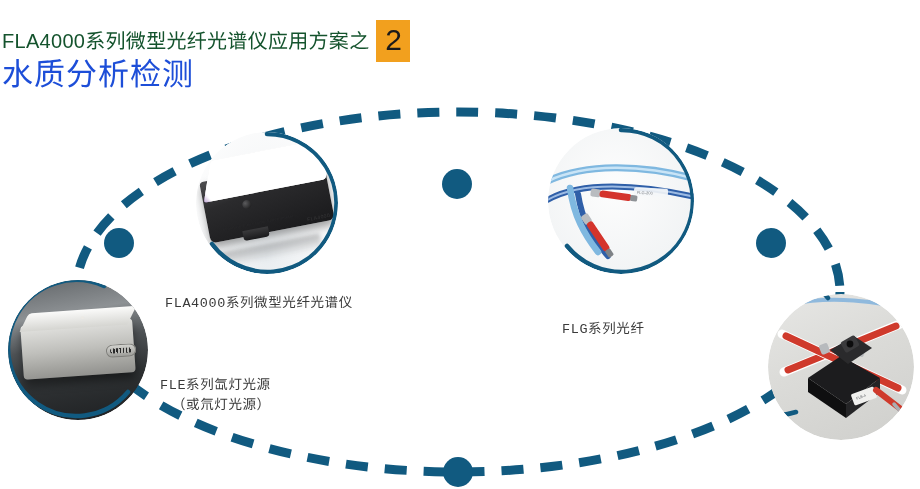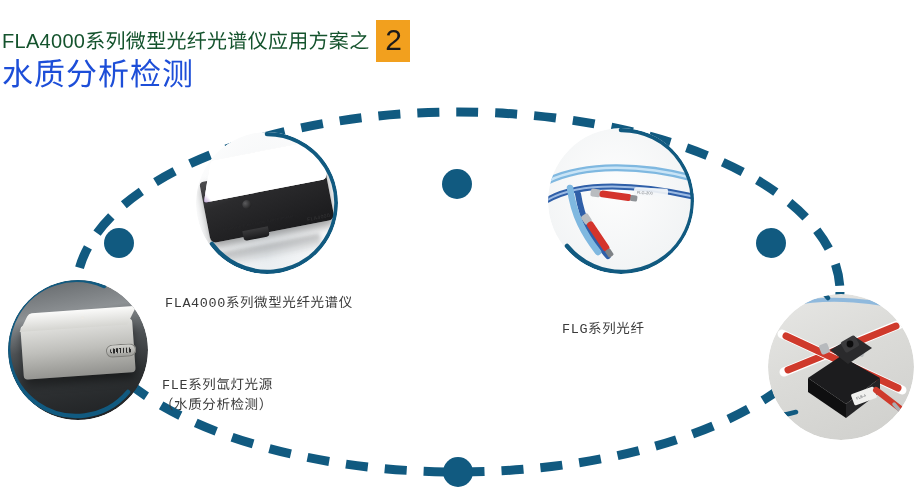--- a/index.html
+++ b/index.html
@@ -389,17 +389,17 @@
       </svg>
     </div>
 
     <div class="caption" id="cap-spectrometer">FLA4000系列微型光纤光谱仪</div>
 
     <div class="caption" id="cap-fiber">FLG系列光纤</div>
 
 
     <div class="caption" id="cap-lamp">
       <span class="l1">FLE系列氙灯光源</span>
-      <span class="l2">（水质分析检测）</span>
+      <span class="l2">（或氘灯光源）</span>
     </div>
 
   </div>
 </div>
 
 </body></html>

